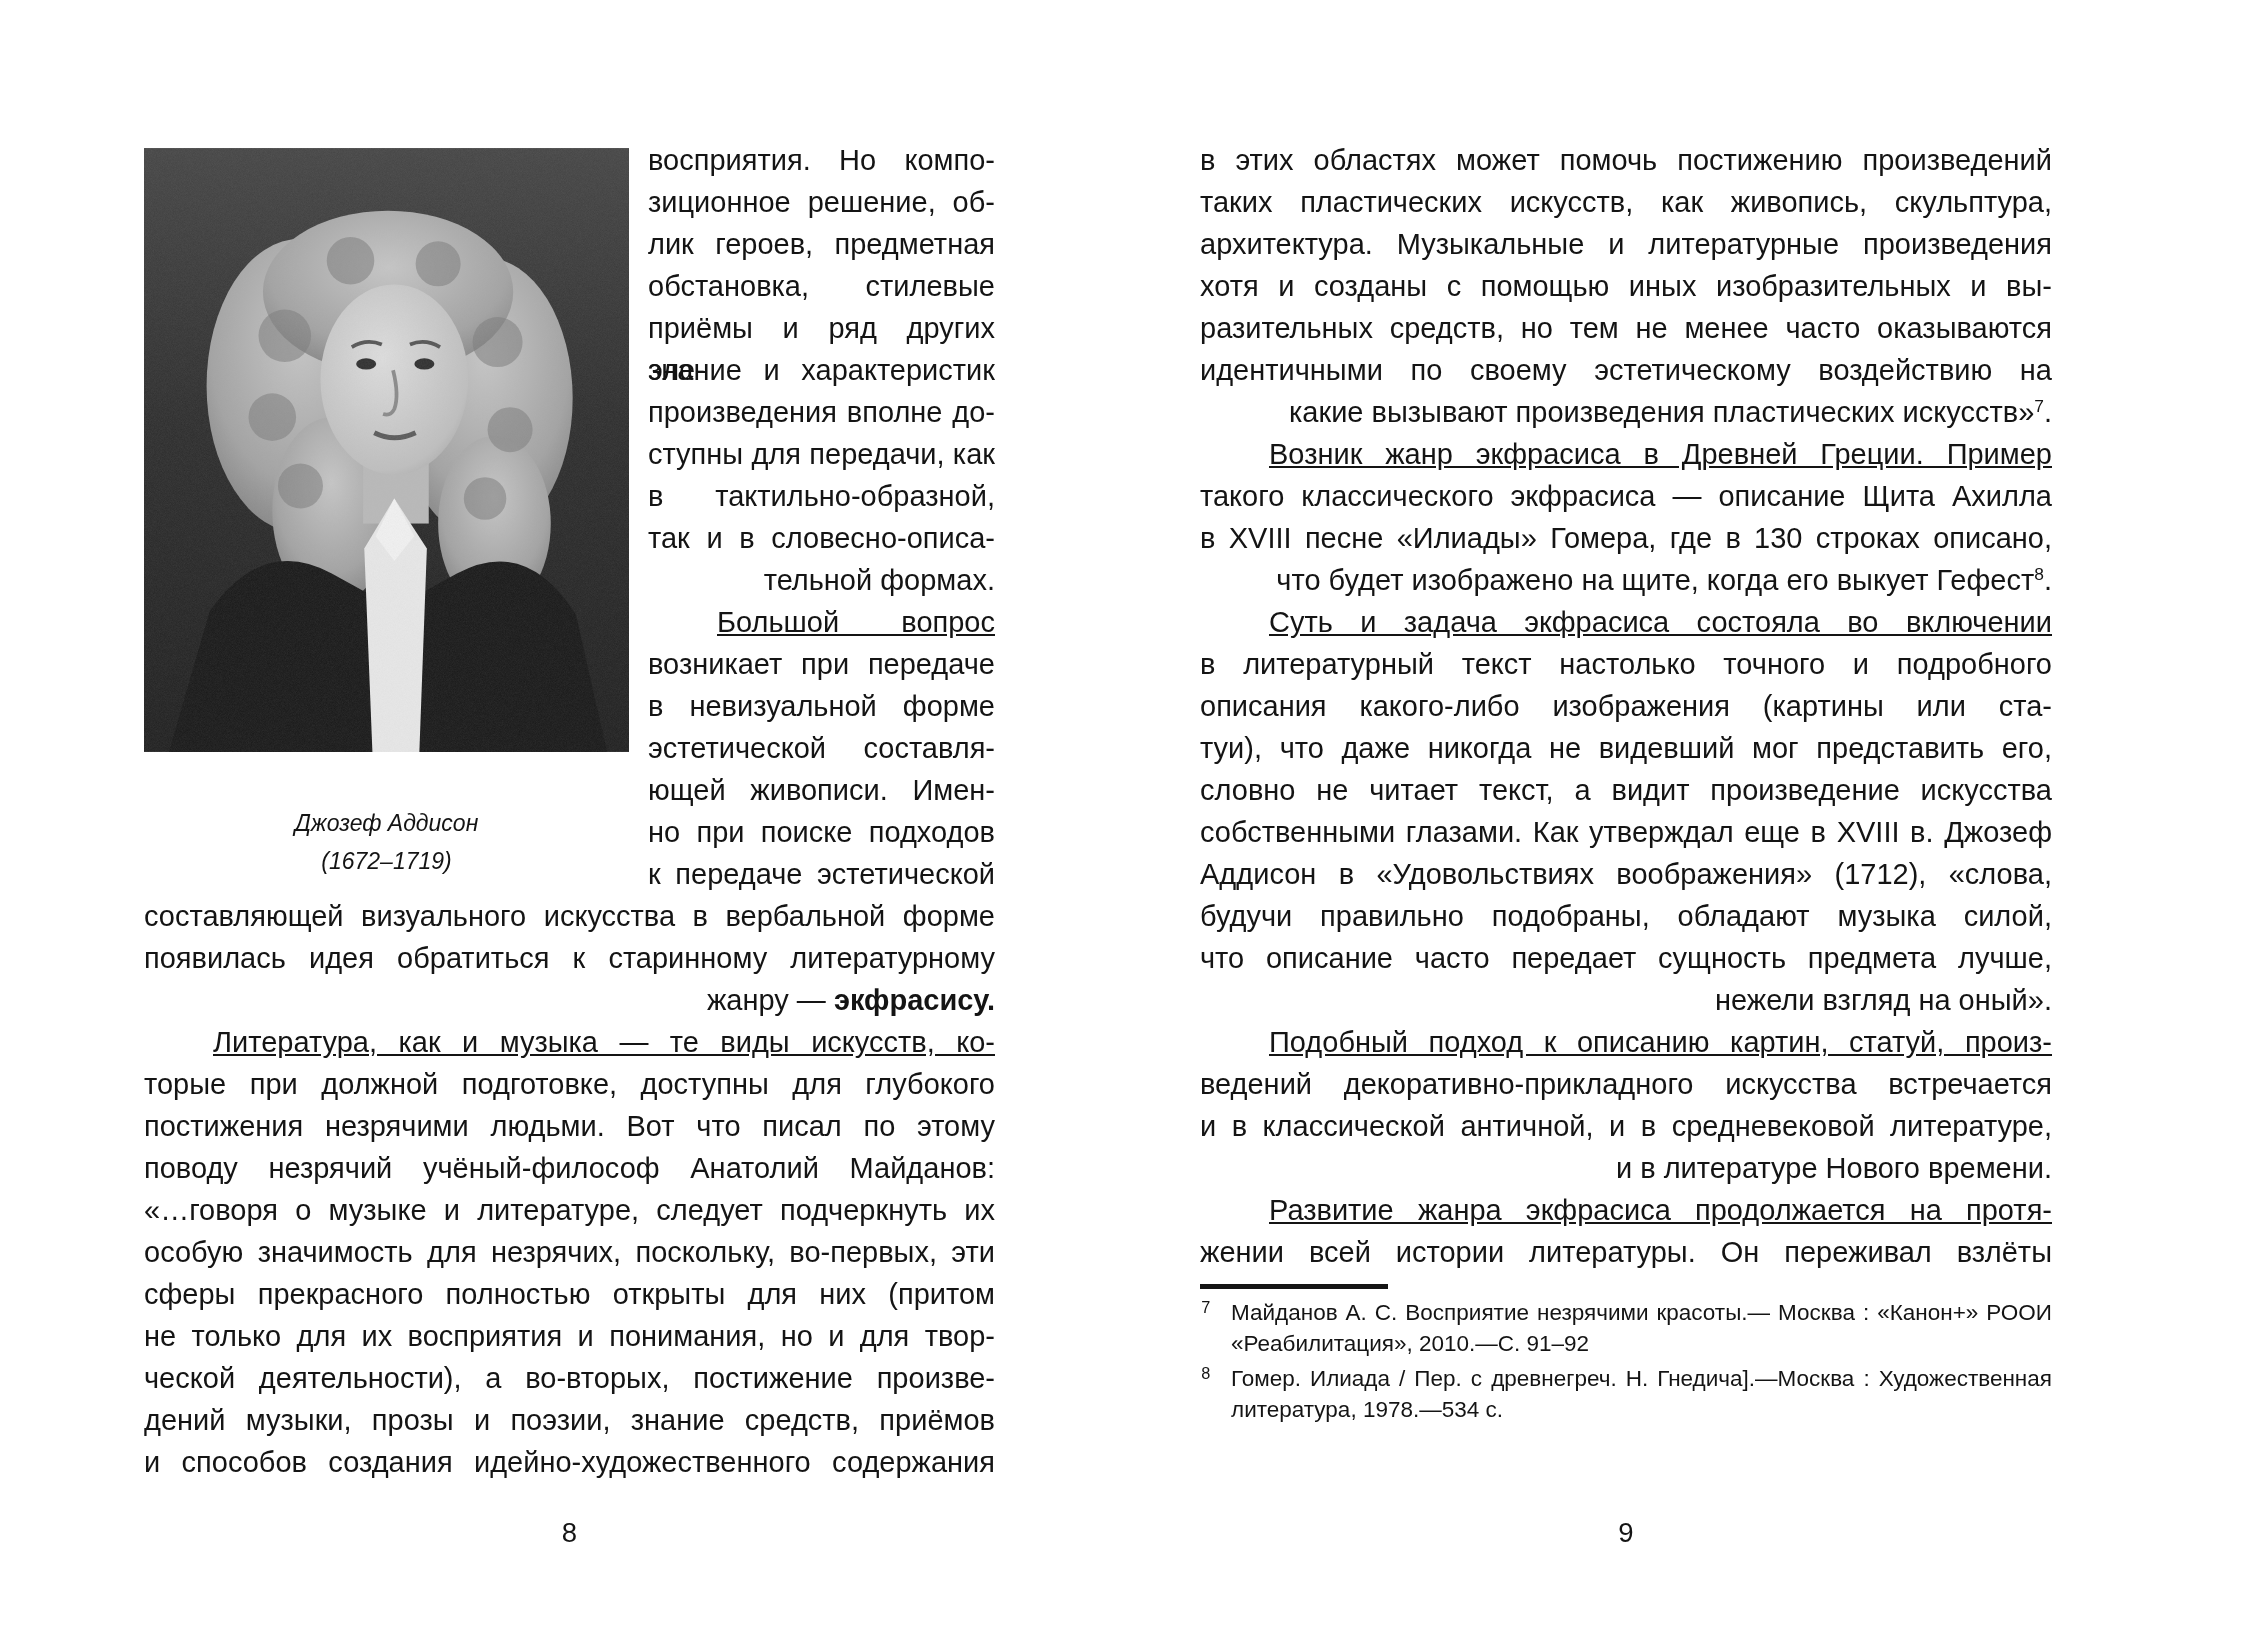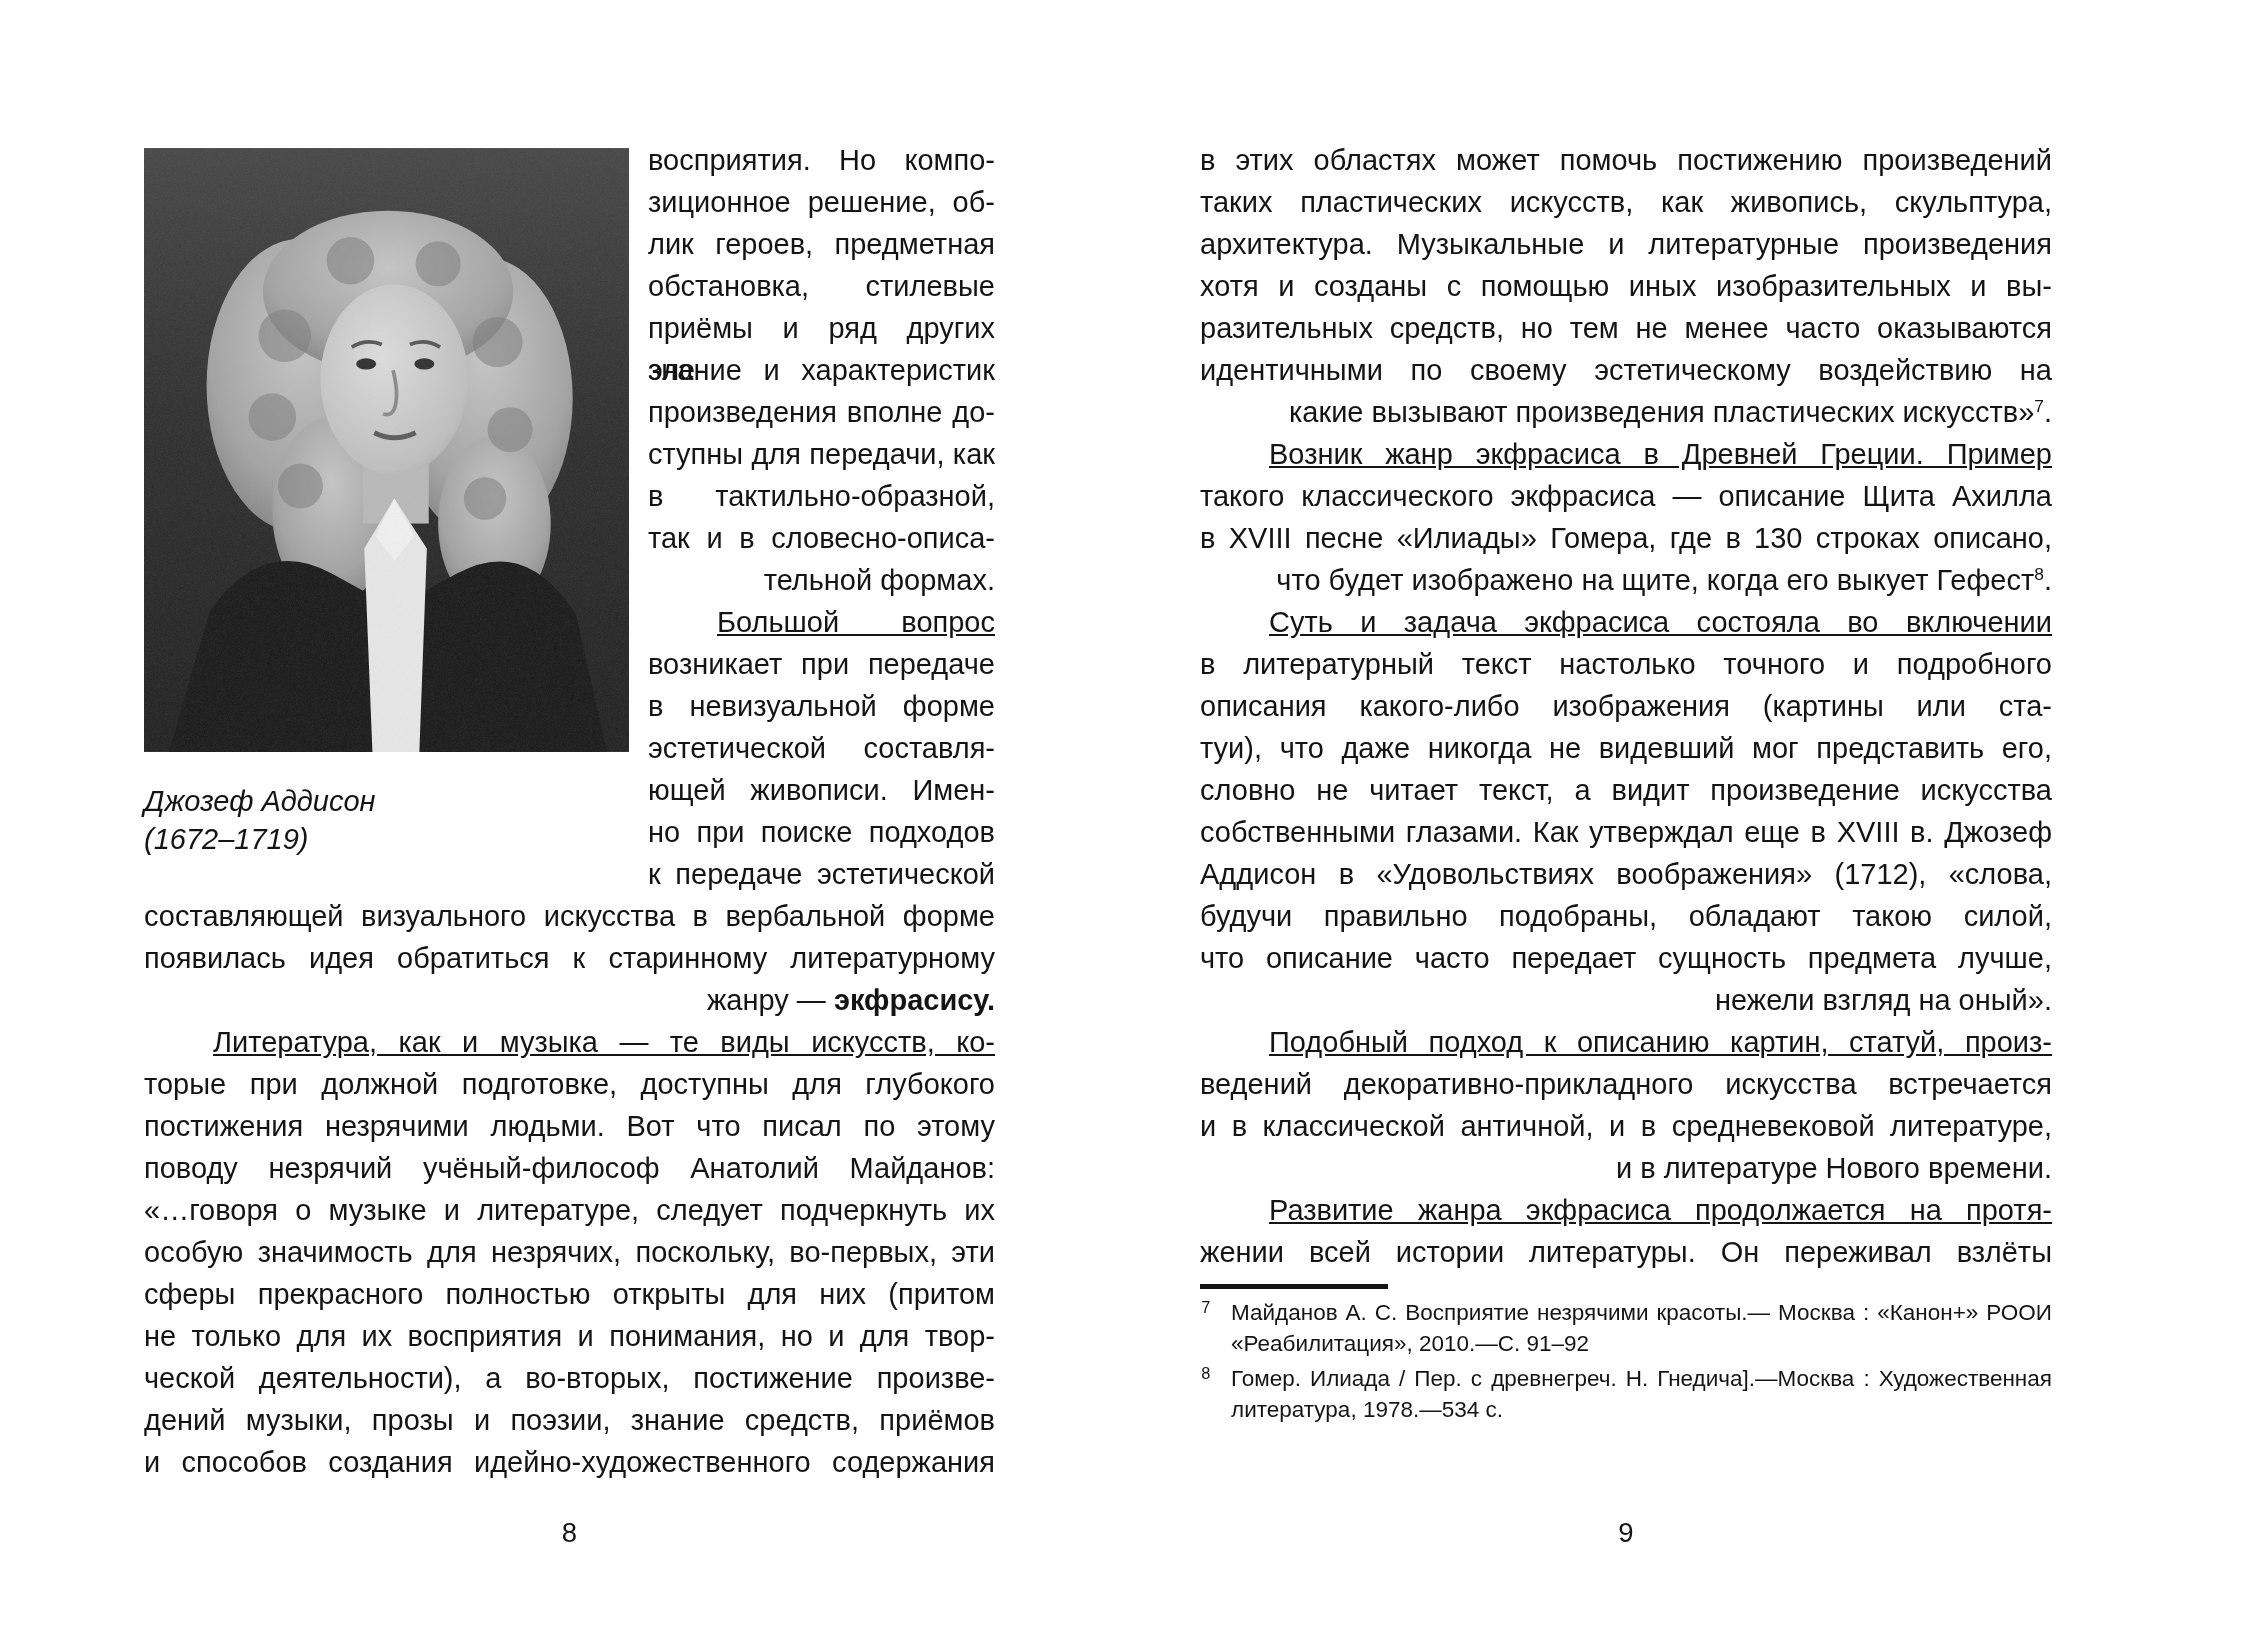--- a/index.html
+++ b/index.html
@@ -50,24 +50,24 @@
     width: 485px;
     margin: 8.8px 19px 0 0;
     padding: 0;
   }
   #portrait-svg {
     display: block;
     width: 485px;
     height: 604px;
   }
   .caption {
-    margin-top: 30px;
-    text-align: left;
+    margin-top: 52px;
+    text-align: center;
     font-style: italic;
-    font-size: 29px;
+    font-size: 23px;
     line-height: 38px;
   }
 
   
   .fn-rule {
     width: 188px;
     height: 4.4px;
     background: #141414;
     margin-top: 11.3px;
   }
@@ -228,21 +228,21 @@
       <div class="line jfull"><span>такого классического экфрасиса — описание Щита Ахилла</span></div>
       <div class="line jfull"><span>в XVIII песне «Илиады» Гомера, где в 130 строках описано,</span></div>
       <div class="line"><span>что будет изображено на щите, когда его выкует Гефест</span><span class="sup">8</span><span>.</span></div>
       <div class="line jfull indent"><span>Суть и задача экфрасиса состояла во включении</span></div>
       <div class="line jfull"><span>в литературный текст настолько точного и подробного</span></div>
       <div class="line jfull"><span>описания какого-либо изображения (картины или ста-</span></div>
       <div class="line jfull"><span>туи), что даже никогда не видевший мог представить его,</span></div>
       <div class="line jfull"><span>словно не читает текст, а видит произведение искусства</span></div>
       <div class="line jfull"><span>собственными глазами. Как утверждал еще в XVIII в. Джозеф</span></div>
       <div class="line jfull"><span>Аддисон в «Удовольствиях воображения» (1712), «слова,</span></div>
-      <div class="line jfull"><span>будучи правильно подобраны, обладают такою силой,</span></div>
+      <div class="line jfull"><span>будучи правильно подобраны, обладают музыка силой,</span></div>
       <div class="line jfull"><span>что описание часто передает сущность предмета лучше,</span></div>
       <div class="line"><span>нежели взгляд на оный».</span></div>
       <div class="line jfull indent"><span>Подобный подход к описанию картин, статуй, произ-</span></div>
       <div class="line jfull"><span>ведений декоративно-прикладного искусства встречается</span></div>
       <div class="line jfull"><span>и в классической античной, и в средневековой литературе,</span></div>
       <div class="line"><span>и в литературе Нового времени.</span></div>
       <div class="line jfull indent"><span>Развитие жанра экфрасиса продолжается на протя-</span></div>
       <div class="line jfull"><span>жении всей истории литературы. Он переживал взлёты</span></div>
     </div>
 

